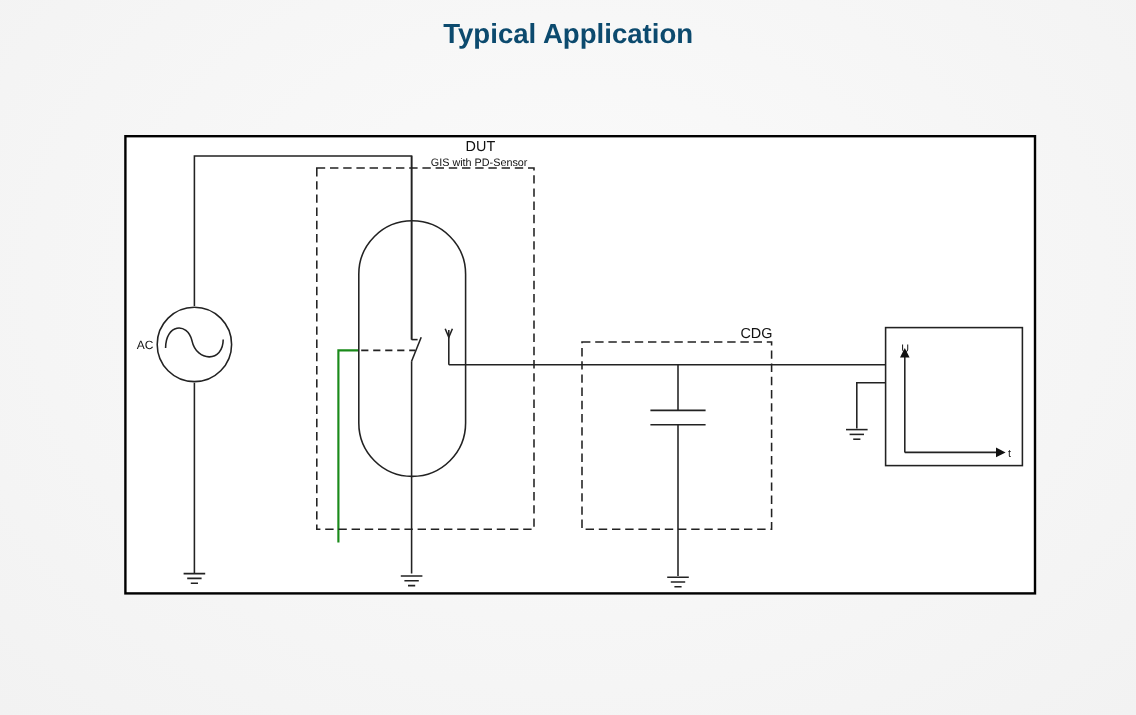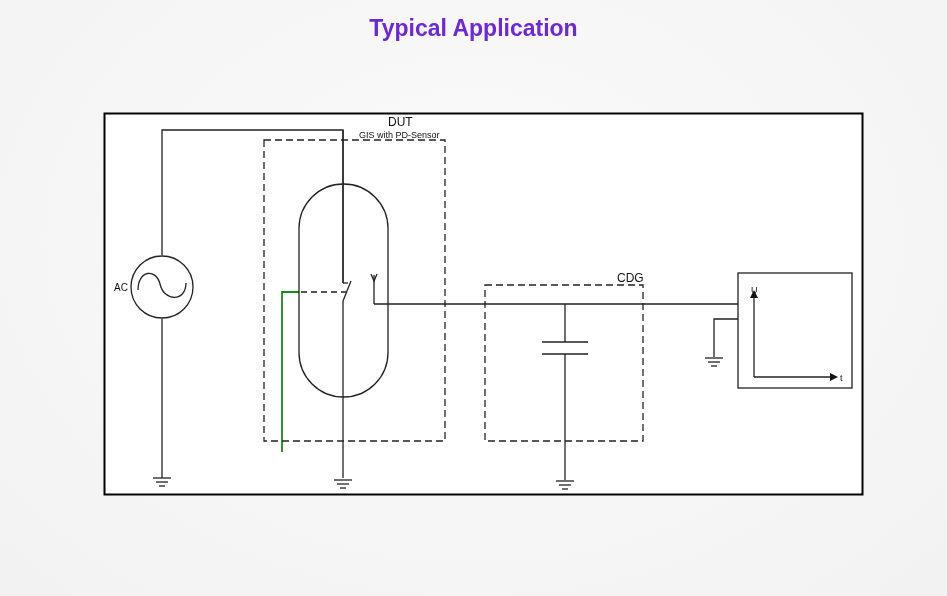--- a/index.html
+++ b/index.html
@@ -4,21 +4,21 @@
   <style>
     html, body { margin: 0; padding: 0; }
     body {
       width: 947px; height: 596px; overflow: hidden;
       background: radial-gradient(ellipse at 50% 40%, #fbfbfb 0%, #f6f6f6 55%, #f2f2f2 100%);
       position: relative;
       font-family: "Liberation Sans", sans-serif;
     }
     .title {
       position: absolute; left: 0; top: 15px; width: 947px;
-      text-align: center; font-weight: bold; font-size: 23px; color: #6d28d9;
+      text-align: center; font-weight: bold; font-size: 23px; color: #0c4a6e;
       font-family: "Liberation Sans", sans-serif;
     }
     svg.diagram { position: absolute; left: 0; top: 0; }
     svg text { font-family: "Liberation Sans", sans-serif; fill: #111; }
   </style>
 </head>
 <body>
 
 <div class="title">Typical Application</div>
 

